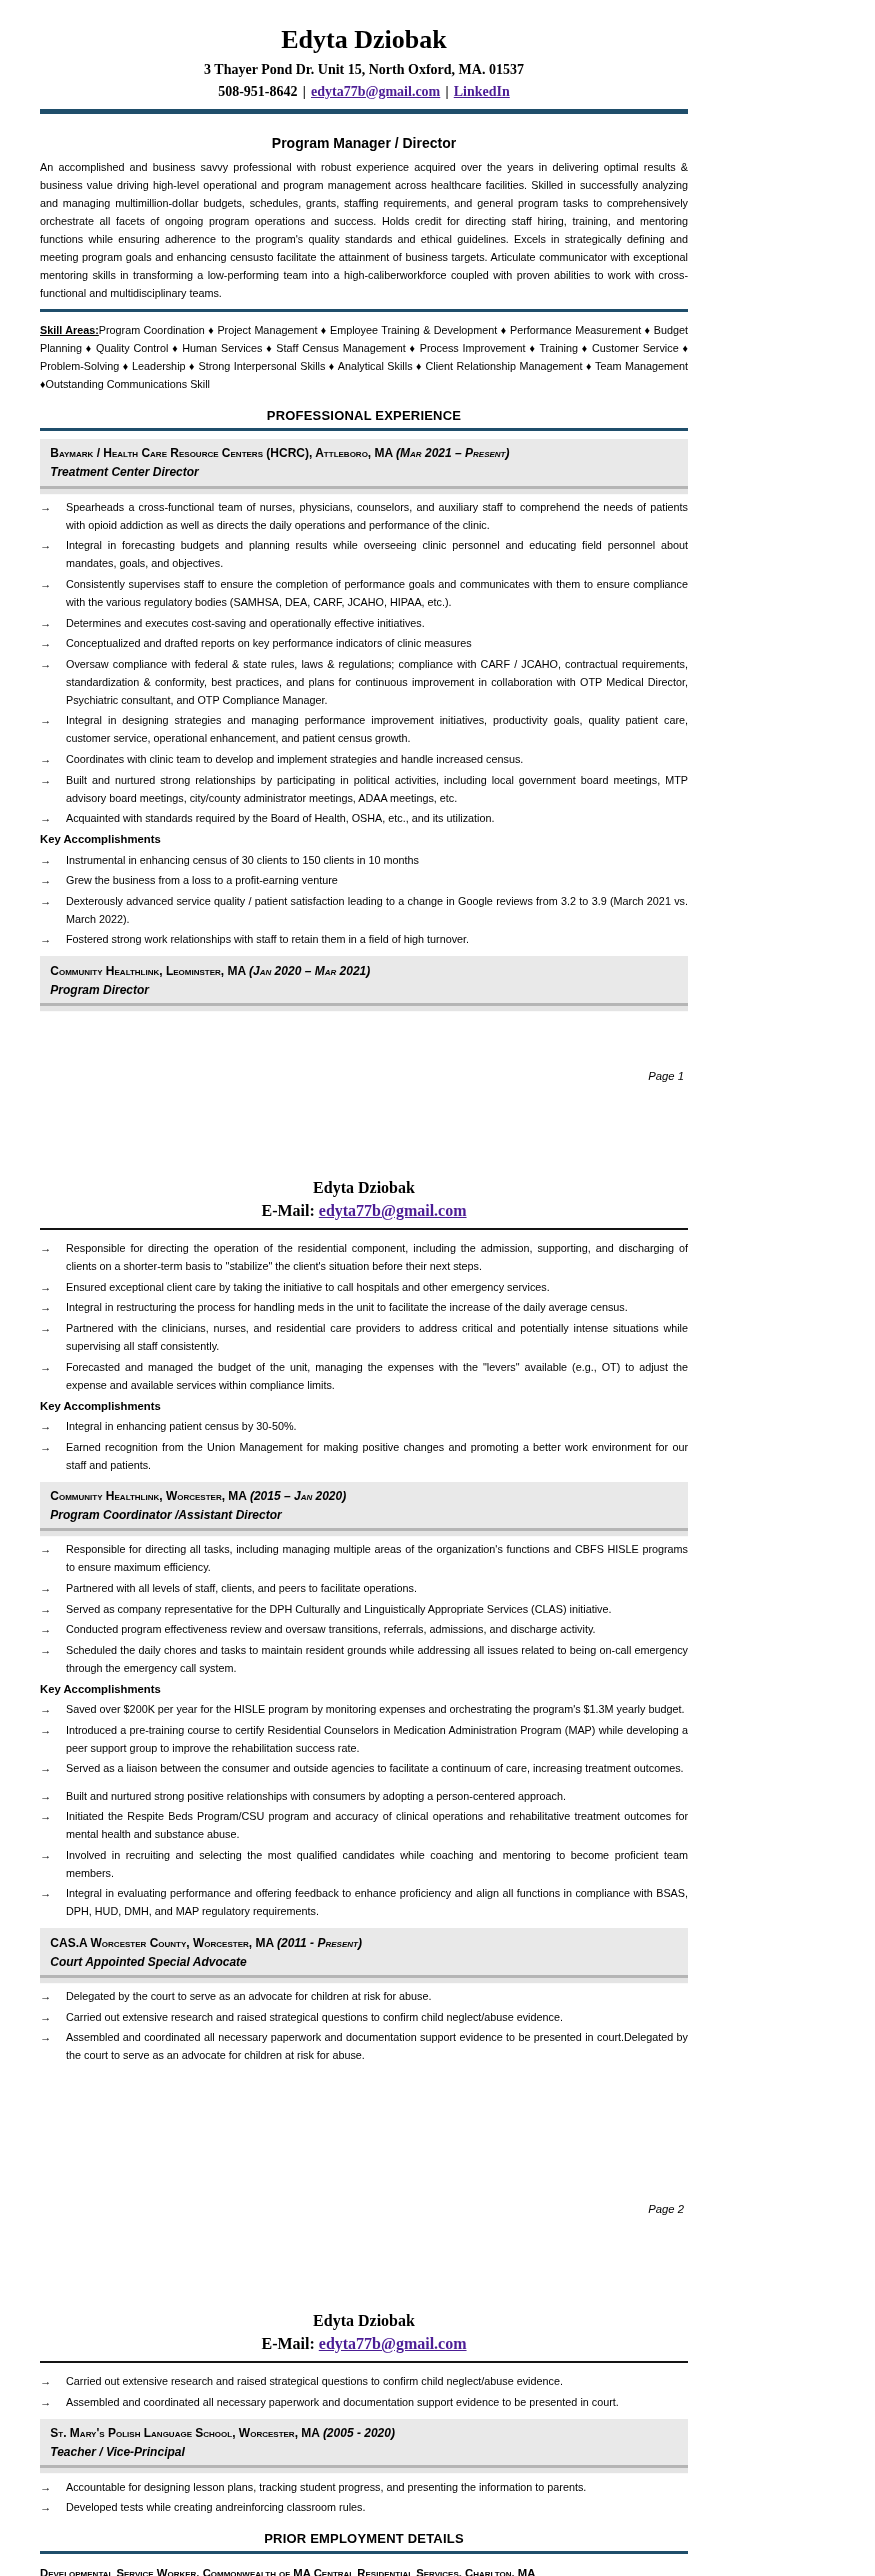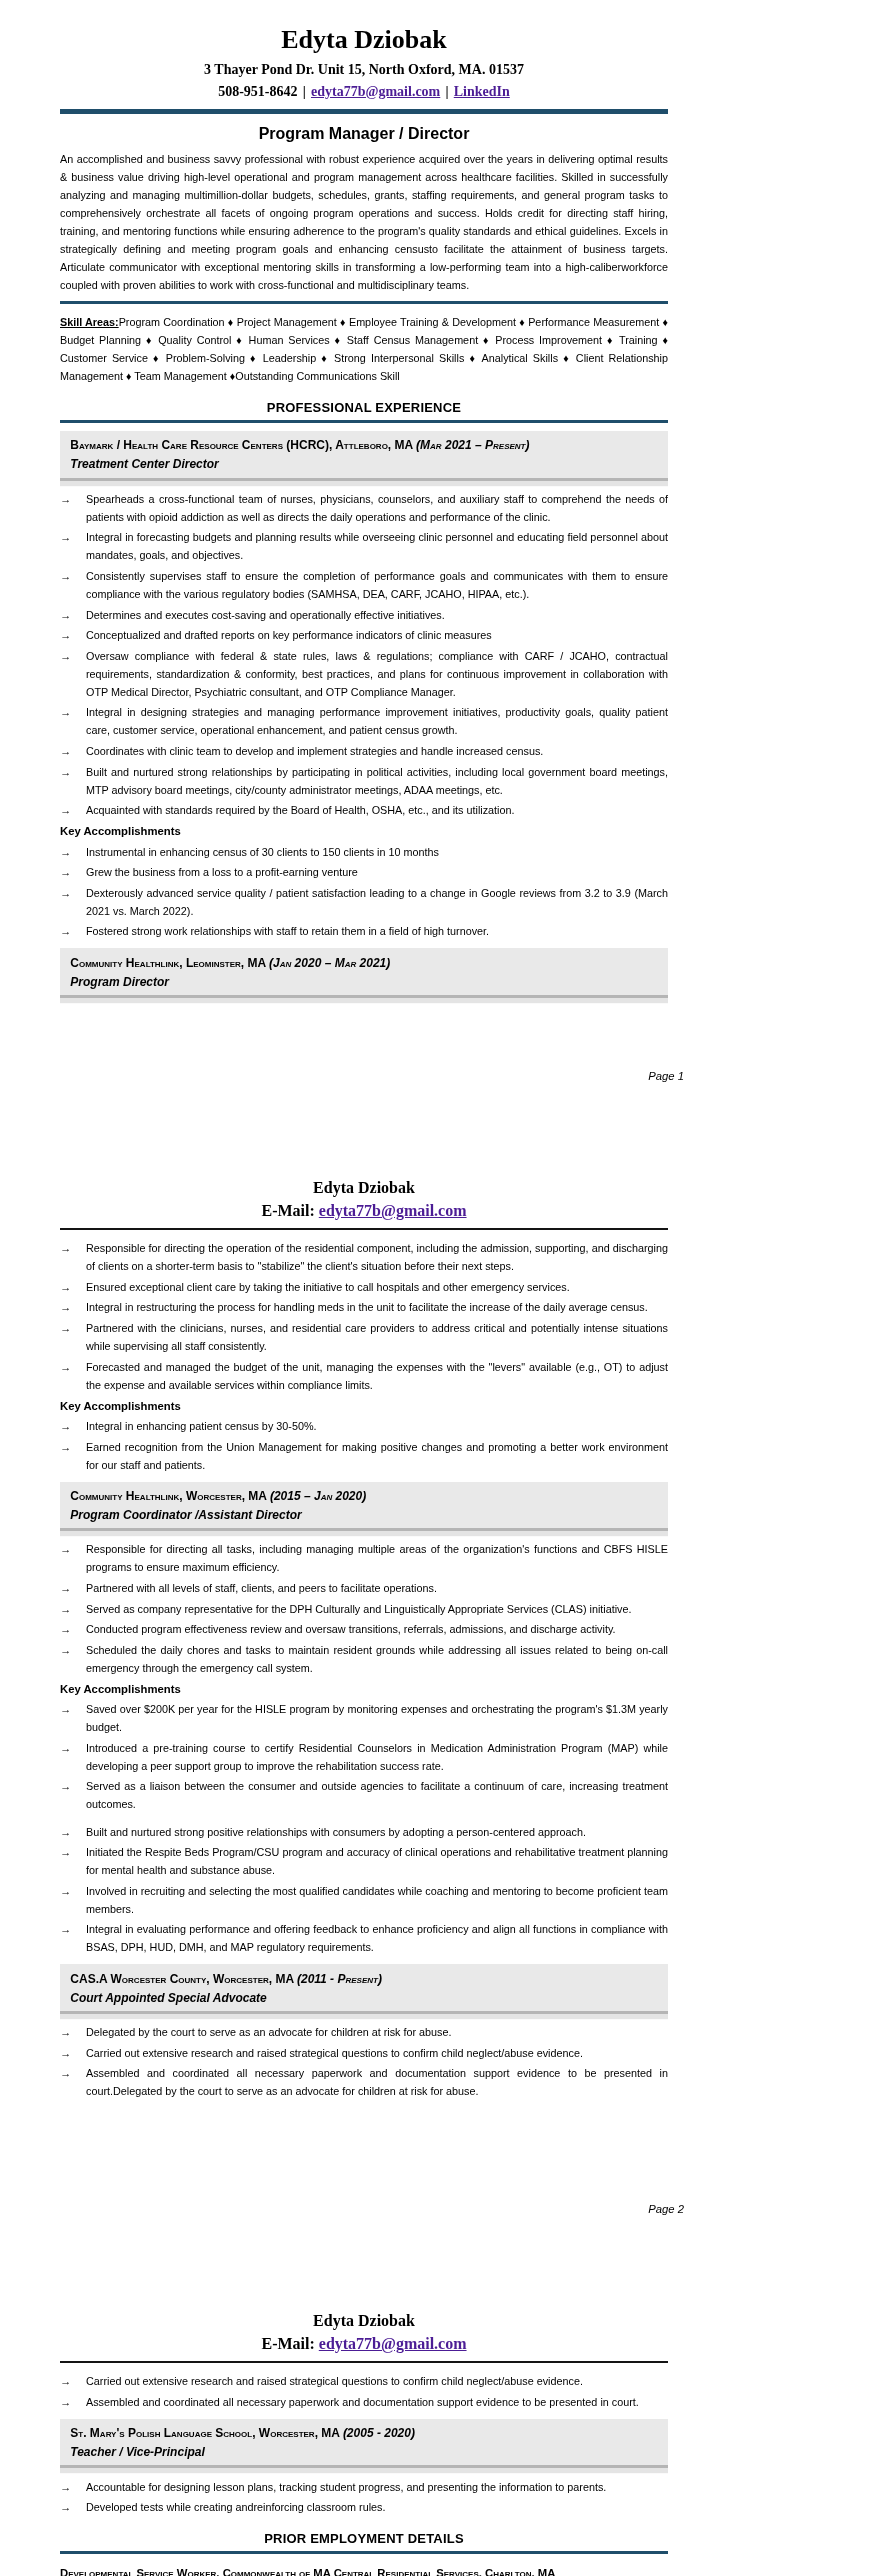--- a/index.html
+++ b/index.html
@@ -1,32 +1,32 @@
 <!DOCTYPE html>
 <html style="font-size:8.2px"><head>
 <meta charset="utf-8">
 <style>
   * { margin:0; padding:0; box-sizing:border-box; }
   html,body { background:#ffffff; }
   body { width:876px; font-family:"Liberation Sans", sans-serif; color:#000; }
-  .page { width:728px; height:1133px; position:relative; padding:0 60px; overflow:hidden; background:#fff; }
+  .page { width:728px; height:1133px; position:relative; padding:0 40px; overflow:hidden; background:#fff; }
 
   
   .p1-header { padding-top:25px; text-align:center; font-family:"Liberation Serif", serif; font-weight:bold; }
   .name-main { font-size:26px; line-height:30px; }
   .addr { font-size:14px; line-height:21.6px; margin-top:4.1px; }
   .contact { font-size:14px; line-height:21.6px; }
   .contact .sep { margin:0 5.2px; font-weight:bold; }
   a.link { color:#4c1d95; text-decoration:underline; cursor:pointer; }
 
   .rule-navy { height:4.1px; background:#1f4e6b; margin-top:7.2px; }
   .rule-navy.thin { height:3.1px; }
   .rule-black { height:2.1px; background:#141414; margin-top:5.2px; }
 
-  .doc-title { text-align:center; font-size:16px; font-weight:bold; margin-top:11px; }
+  .doc-title { text-align:center; font-size:14px; font-weight:bold; margin-top:21px; }
   .summary { font-size:10.8px; line-height:18px; text-align:justify; margin-top:7.2px; }
   .skills-par { font-size:10.8px; line-height:18px; text-align:justify; margin-top:9.3px; }
   .skills-lbl { font-weight:bold; text-decoration:underline; }
   .sec-head { text-align:center; font-size:13px; font-weight:bold; margin-top:14.4px; letter-spacing:0.2px; }
   .sec-head + .rule-navy { margin-top:5.2px; }
 
   .job-head { margin-top:8px; background:#e9e9e9; border-bottom:3.6px solid #b5b5b5; box-shadow:0 5.2px 0 #e4e4e4; padding:7.2px 10.3px 6.2px; }
   .job-company { font-size:12px; font-weight:bold; font-variant:small-caps; }
   .job-dates { font-style:italic; }
   .job-role { font-size:12px; font-weight:bold; font-style:italic; margin-top:5.2px; }
@@ -262,21 +262,21 @@
 
   <ul class="arrow-list">
 
       <li>
         <span class="arrow">→</span>
         <span class="btext">Built and nurtured strong positive relationships with consumers by adopting a person-centered approach.</span>
       </li>
 
       <li>
         <span class="arrow">→</span>
-        <span class="btext">Initiated the Respite Beds Program/CSU program and accuracy of clinical operations and rehabilitative treatment planning for mental health and substance abuse.</span>
+        <span class="btext">Initiated the Respite Beds Program/CSU program and accuracy of clinical operations and rehabilitative treatment outcomes for mental health and substance abuse.</span>
       </li>
 
       <li>
         <span class="arrow">→</span>
         <span class="btext">Involved in recruiting and selecting the most qualified candidates while coaching and mentoring to become proficient team members.</span>
       </li>
 
       <li>
         <span class="arrow">→</span>
         <span class="btext">Integral in evaluating performance and offering feedback to enhance proficiency and align all functions in compliance with BSAS, DPH, HUD, DMH, and MAP regulatory requirements.</span>

